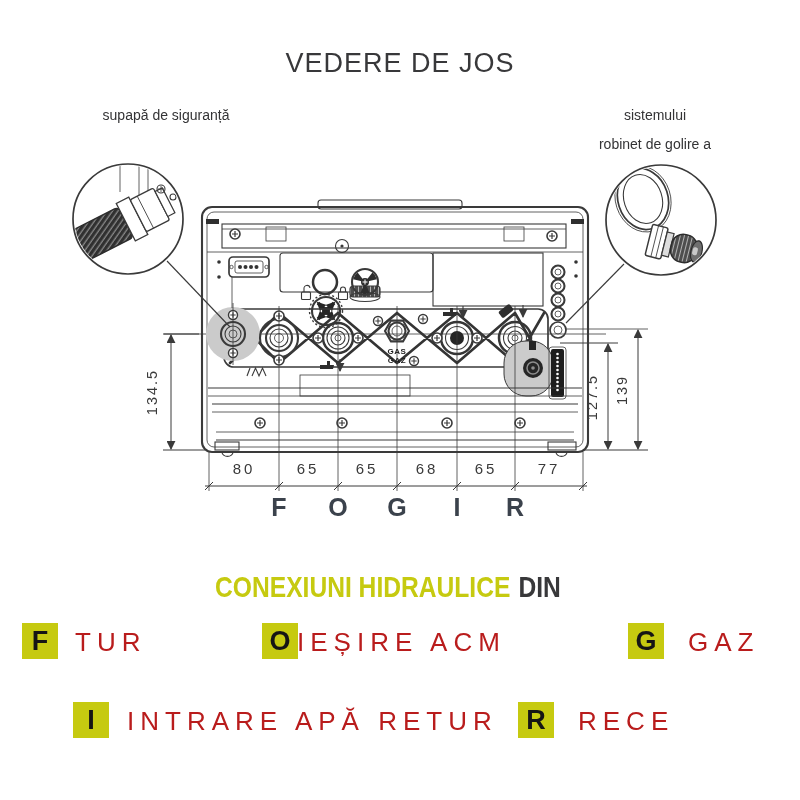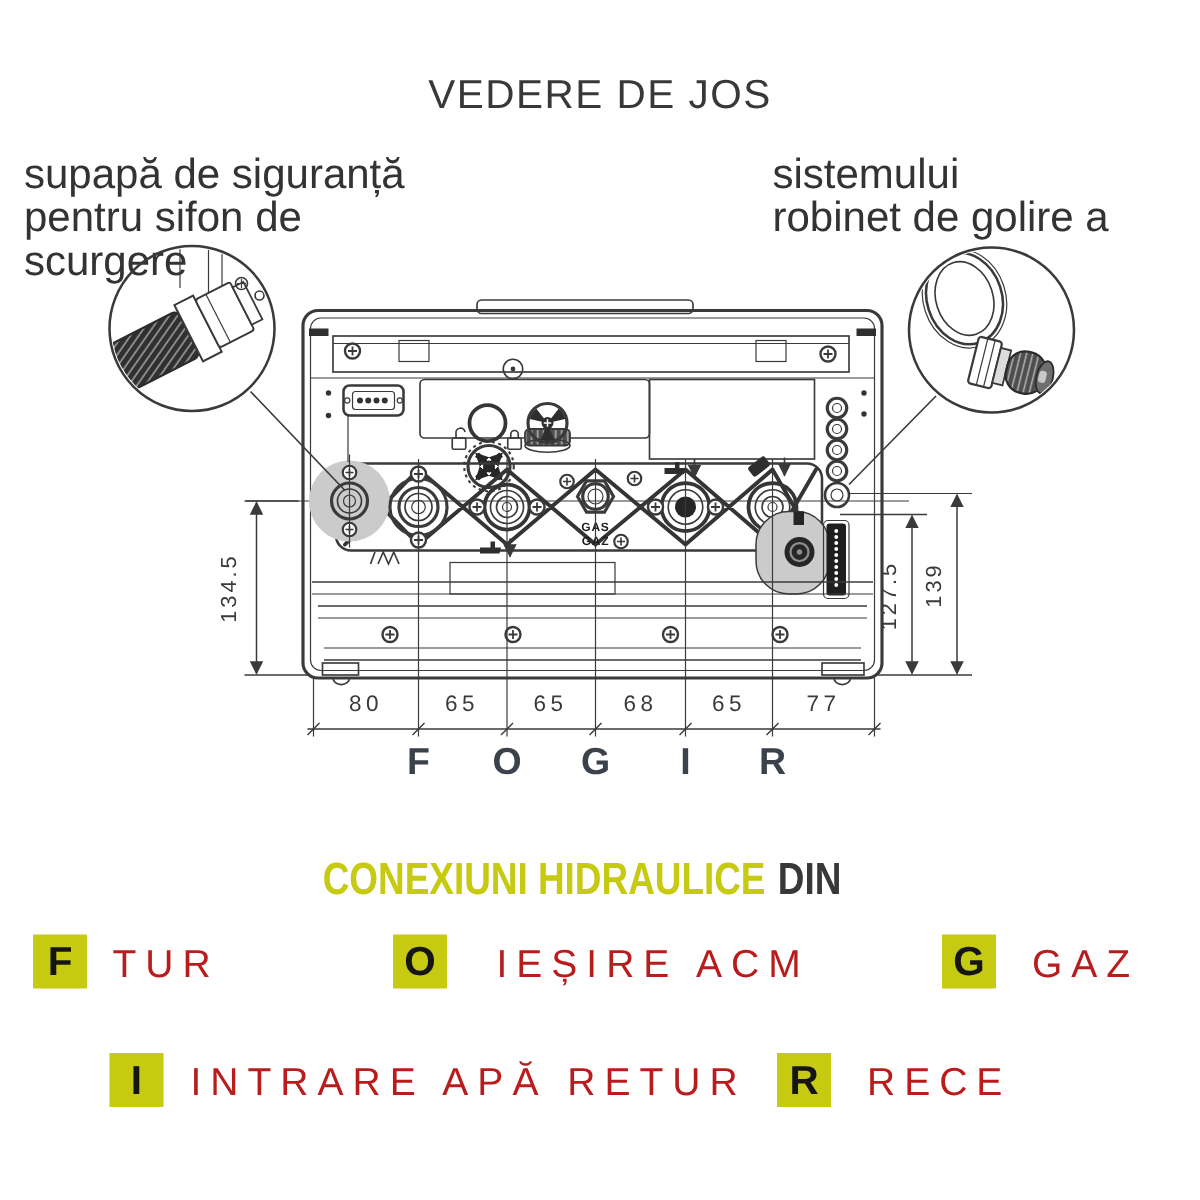--- a/index.html
+++ b/index.html
@@ -1,21 +1,21 @@
 <!DOCTYPE html>
 <html><head>
 <meta charset="utf-8">
 <style>
   html,body{margin:0;padding:0}
   body{width:800px;height:800px;background:#fff;position:relative;overflow:hidden;
        font-family:"Liberation Sans",sans-serif;color:#3a3a3c}
   .abs{position:absolute}
   .page-title{top:48px;left:0;width:800px;text-align:center;font-size:27px;
               letter-spacing:1px;color:#38383a}
-  .callout-label{font-size:28px;line-height:29px;text-align:left;color:#333335}
+  .callout-label{font-size:14px;line-height:29px;text-align:center;color:#333335}
   .callout-left{top:101px;left:16px;width:300px}
   .callout-right{top:101px;left:515px;width:280px}
   .legend-title{top:570px;left:0;width:776px;text-align:center;font-weight:bold;
                 font-size:30px;transform:scaleX(0.82);transform-origin:50% 50%;white-space:nowrap}
   .legend-title .accent{color:#c6ca10}
   .legend-title .rest{color:#38383a;margin-left:10px}
   .kbox{width:36px;height:36px;background:#c6ca10;color:#151515;font-weight:bold;font-size:27px;
         display:flex;align-items:center;justify-content:center}
   .klabel{font-size:26px;letter-spacing:6px;color:#b91c1c;white-space:nowrap}
   svg{position:absolute;left:0;top:0}
@@ -31,21 +31,20 @@
   .lettertxt{font:bold 25px "Liberation Sans",sans-serif;fill:#3b424c}
   .gastxt{font:bold 8px "Liberation Sans",sans-serif;fill:#1e1e1e;letter-spacing:0.5px}
 </style>
 </head>
 <body>
 
 <div class="abs page-title">VEDERE DE JOS</div>
 
 <div class="abs callout-label callout-left">
   <div>supapă de siguranță</div>
-  <div>pentru sifon de scurgere</div>
 </div>
 <div class="abs callout-label callout-right">
   <div>sistemului</div>
   <div>robinet de golire a</div>
 </div>
 
 <svg width="800" height="560" viewBox="0 0 800 560">
   <defs>
     <marker id="ar" viewBox="0 0 10 10" refX="9" refY="5" markerWidth="9" markerHeight="9" orient="auto-start-reverse" markerUnits="userSpaceOnUse">
       <path d="M0,0L10,5L0,10Z" fill="#3a3a3a"></path>
@@ -367,21 +366,21 @@
 </svg>
 
 <div class="abs legend-title">
   <span class="accent">CONEXIUNI HIDRAULICE</span><span class="rest">DIN</span>
 </div>
 
 <div class="abs kbox" style="left:22px;top:623px">F</div>
 <div class="abs klabel" style="left:75px;top:627px">TUR</div>
 
 <div class="abs kbox" style="left:262px;top:623px">O</div>
-<div class="abs klabel" style="left:331px;top:627px">IEȘIRE ACM</div>
+<div class="abs klabel" style="left:297px;top:627px">IEȘIRE ACM</div>
 
 <div class="abs kbox" style="left:628px;top:623px">G</div>
 <div class="abs klabel" style="left:688px;top:627px">GAZ</div>
 
 <div class="abs kbox" style="left:73px;top:702px">I</div>
 <div class="abs klabel" style="left:127px;top:706px">INTRARE APĂ RETUR</div>
 
 <div class="abs kbox" style="left:518px;top:702px">R</div>
 <div class="abs klabel" style="left:578px;top:706px">RECE</div>
 

